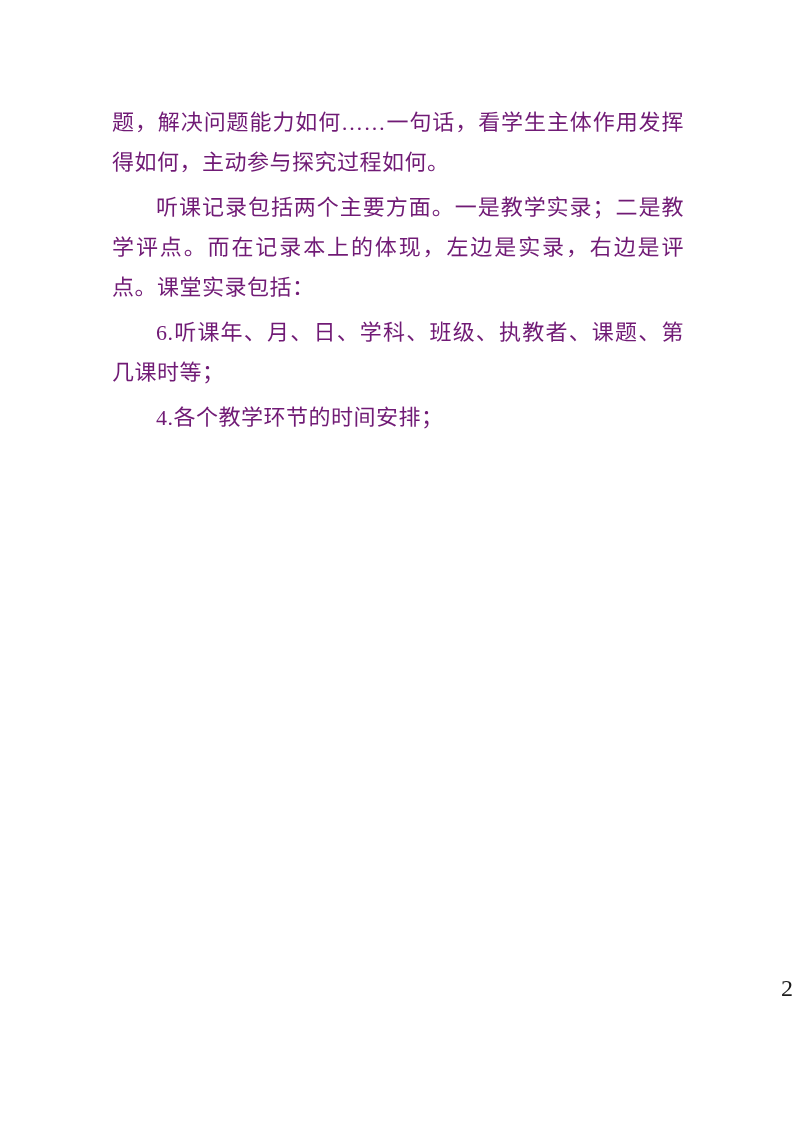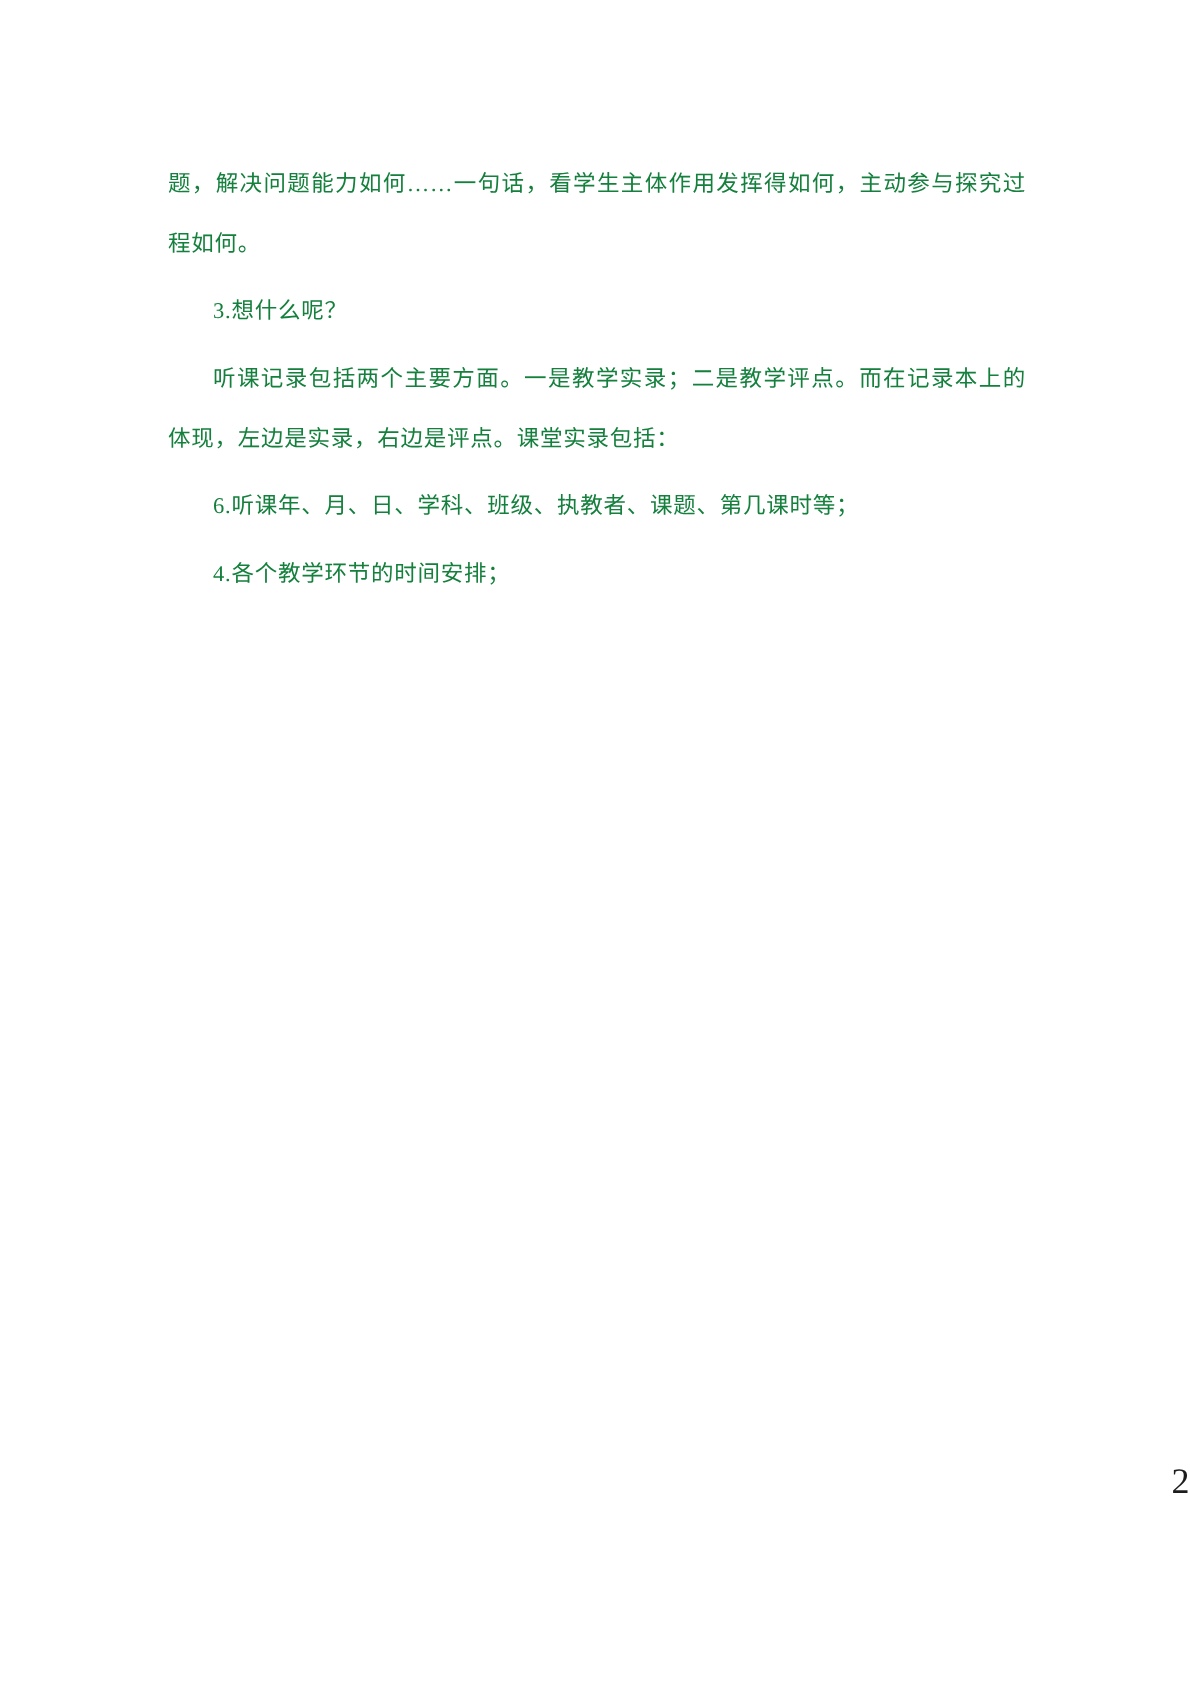--- a/index.html
+++ b/index.html
@@ -13,22 +13,22 @@
     width: 793px;
     height: 1122px;
     background: #ffffff;
     overflow: hidden;
   }
   .content {
     position: absolute;
     left: 112px;
     top: 98px;
     width: 572px;
-    color: #15803d;
-    font-size: 15px;
+    color: #701a75;
+    font-size: 22px;
     line-height: 40px;
     text-align: justify;
     letter-spacing: 0.5px;
   }
   .content p {
     margin: 5px 0;
   }
   .indent {
     text-indent: 2em;
   }
@@ -47,19 +47,18 @@
     font-size: 24px;
     color: #1c1c1c;
   }
 </style>
 </head>
 <body>
 
 <div class="page">
   <div class="content">
     <p>题，解决问题能力如何……一句话，看学生主体作用发挥得如何，主动参与探究过程如何。</p>
-    <p class="indent">3.想什么呢？</p>
     <p class="indent">听课记录包括两个主要方面。一是教学实录；二是教学评点。而在记录本上的体现，左边是实录，右边是评点。课堂实录包括：</p>
     <p class="indent">6.听课年、月、日、学科、班级、执教者、课题、第几课时等；</p>
     <p class="indent">4.各个教学环节的时间安排；</p>
   </div>
   <div class="page-number">21</div>
 </div>
 
 </body></html>

